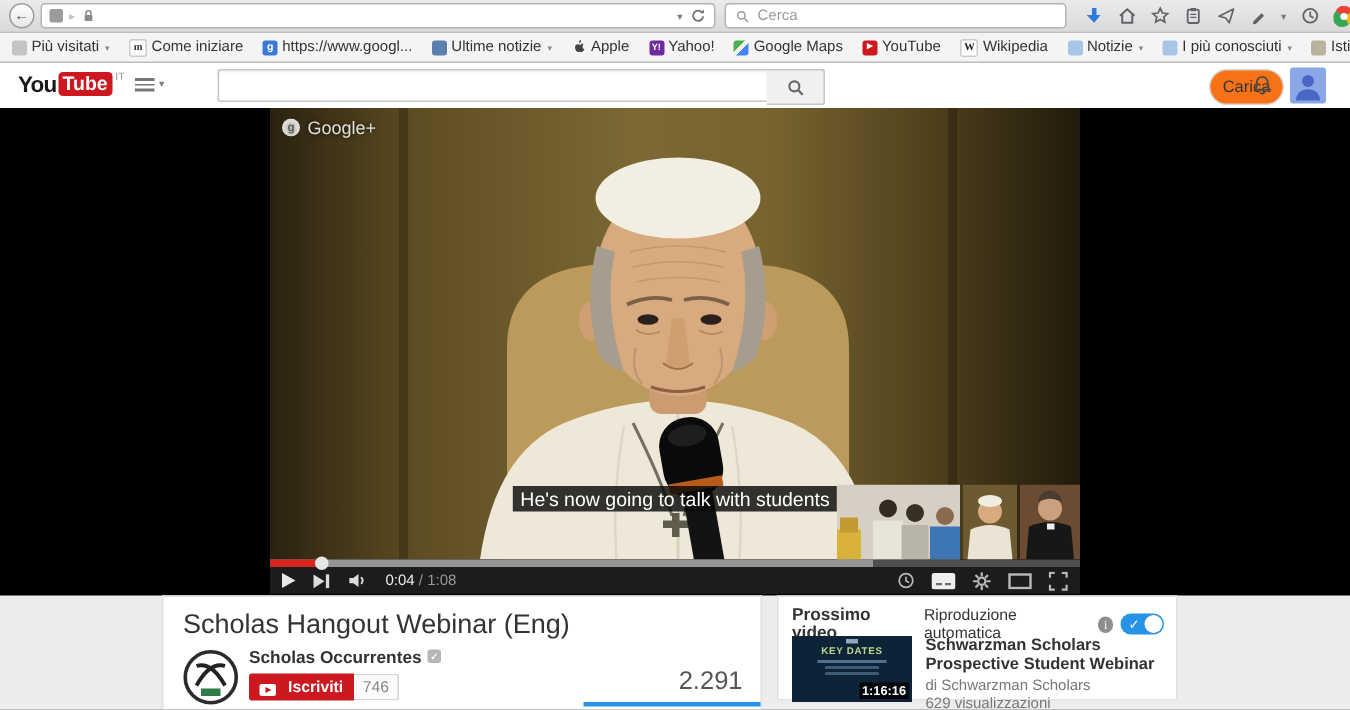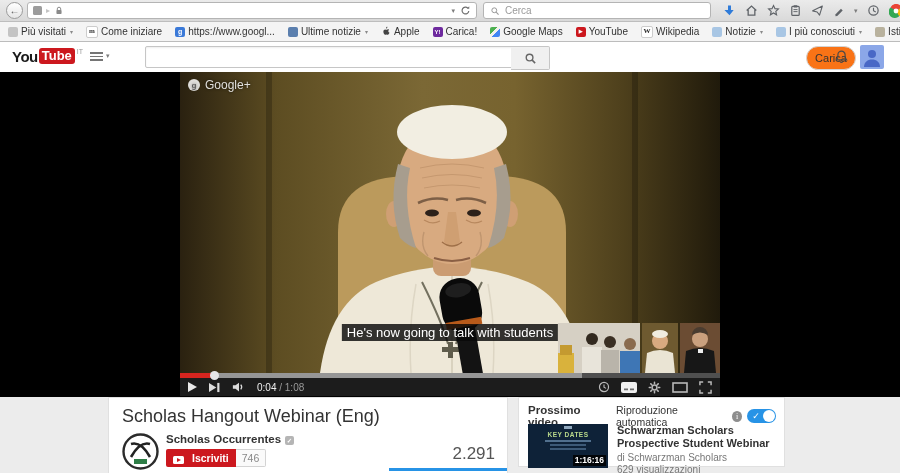--- a/index.html
+++ b/index.html
@@ -73,21 +73,21 @@
   .time{font-size:10px;color:#eee;}
   .time .dim{color:#999;}
   .ctrl-right{margin-left:auto;display:flex;align-items:center;gap:11px;}
   .play-tri{width:0;height:0;border-left:9px solid #e9e9e9;border-top:5.5px solid transparent;border-bottom:5.5px solid transparent;}
   
   #leftpanel{position:absolute;left:108px;top:397px;width:400px;height:76px;background:#fff;
              border:1px solid #e0e0e0;border-bottom:none;box-sizing:border-box;}
   #video-title{margin:8px 0 0 13px;font-size:18px;font-weight:400;color:#333;}
   #channel-avatar{position:absolute;left:13px;top:35px;}
   #channel-name{position:absolute;left:57px;top:35px;font-size:11.5px;font-weight:bold;color:#333;
-                display:flex;align-items:flex-end;gap:4px;}
+                display:flex;align-items:flex-start;gap:4px;}
   .verified{width:9px;height:9px;background:#b5b5b5;border-radius:2px;color:#fff;font-size:6.5px;
             display:flex;align-items:center;justify-content:center;}
   #subscribe-row{position:absolute;left:57px;top:51px;display:flex;align-items:stretch;}
   #subscribe-btn{background:#cc181e;color:#fff;font-size:10.5px;font-weight:bold;border-radius:2px 0 0 2px;
                  display:flex;align-items:flex-end;gap:8px;padding:3px 7px;}
   .sub-tv{width:11px;height:8px;background:#fff;border-radius:1.5px;display:flex;align-items:center;justify-content:center;}
   .sub-tv i{width:0;height:0;border-left:4px solid #cc181e;border-top:2.5px solid transparent;border-bottom:2.5px solid transparent;}
   #subscriber-count{border:1px solid #d3d3d3;border-left:none;background:#fafafa;color:#888;
                     font-size:10.5px;display:flex;align-items:center;padding:0 6px;border-radius:0 2px 2px 0;}
   #view-count{position:absolute;right:12px;bottom:9px;font-size:17px;color:#555;}
@@ -218,21 +218,21 @@
       </span>
     <span class="bm">
         <span><svg width="10" height="11" viewBox="0 0 14 15">
             <path d="M7.3 3.2c.5-.8 1.6-1 1.6-1s.2 1-.4 1.7c-.5.7-1.5.9-1.5.9s-.2-.9.3-1.6z" fill="#444"></path>
             <path d="M9.2 5.3c.9 0 1.7.4 2.1 1.1-1 .6-1.3 2-0.7 3.2.3.6.9 1 1.4 1.2-.5 1.1-1.4 2.6-2.5 2.6-.6 0-1-.4-1.8-.4s-1.1.4-1.8.4C4.7 13.4 3.3 11.2 3.3 9.2c0-2 1.3-3 2.6-3 .7 0 1.3.4 1.8.4.3 0 1-.3 1.5-.3z" fill="#444"></path>
           </svg></span>
         <span>Apple</span>
       </span>
     <span class="bm">
         <span class="ic" style="background:#6e2a9e;font-size:6px">Y!</span>
-        <span>Carica!</span>
+        <span>Yahoo!</span>
       </span>
     <span class="bm">
         <span class="ic" style="background:linear-gradient(135deg,#4caf50 0 38%,#f3f1ea 38% 58%,#4285f4 58% 100%)"></span>
         <span>Google Maps</span>
       </span>
     <span class="bm">
         <span class="ic" style="background:#cc181e;font-size:5px">▶</span>
         <span>YouTube</span>
       </span>
     <span class="bm">

